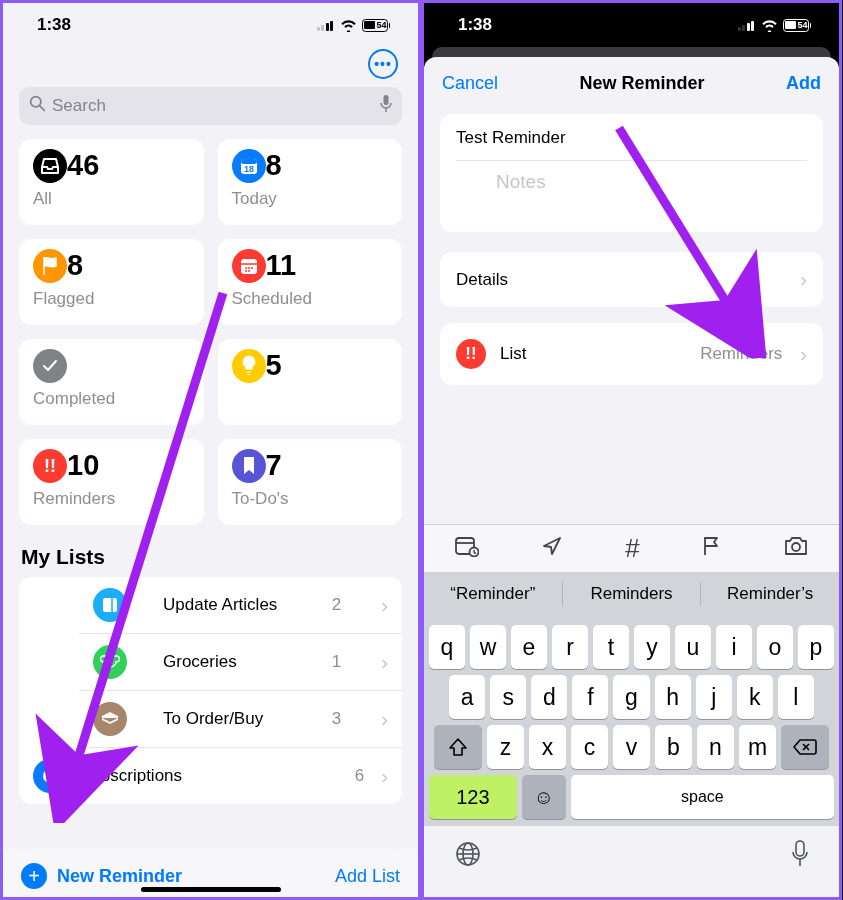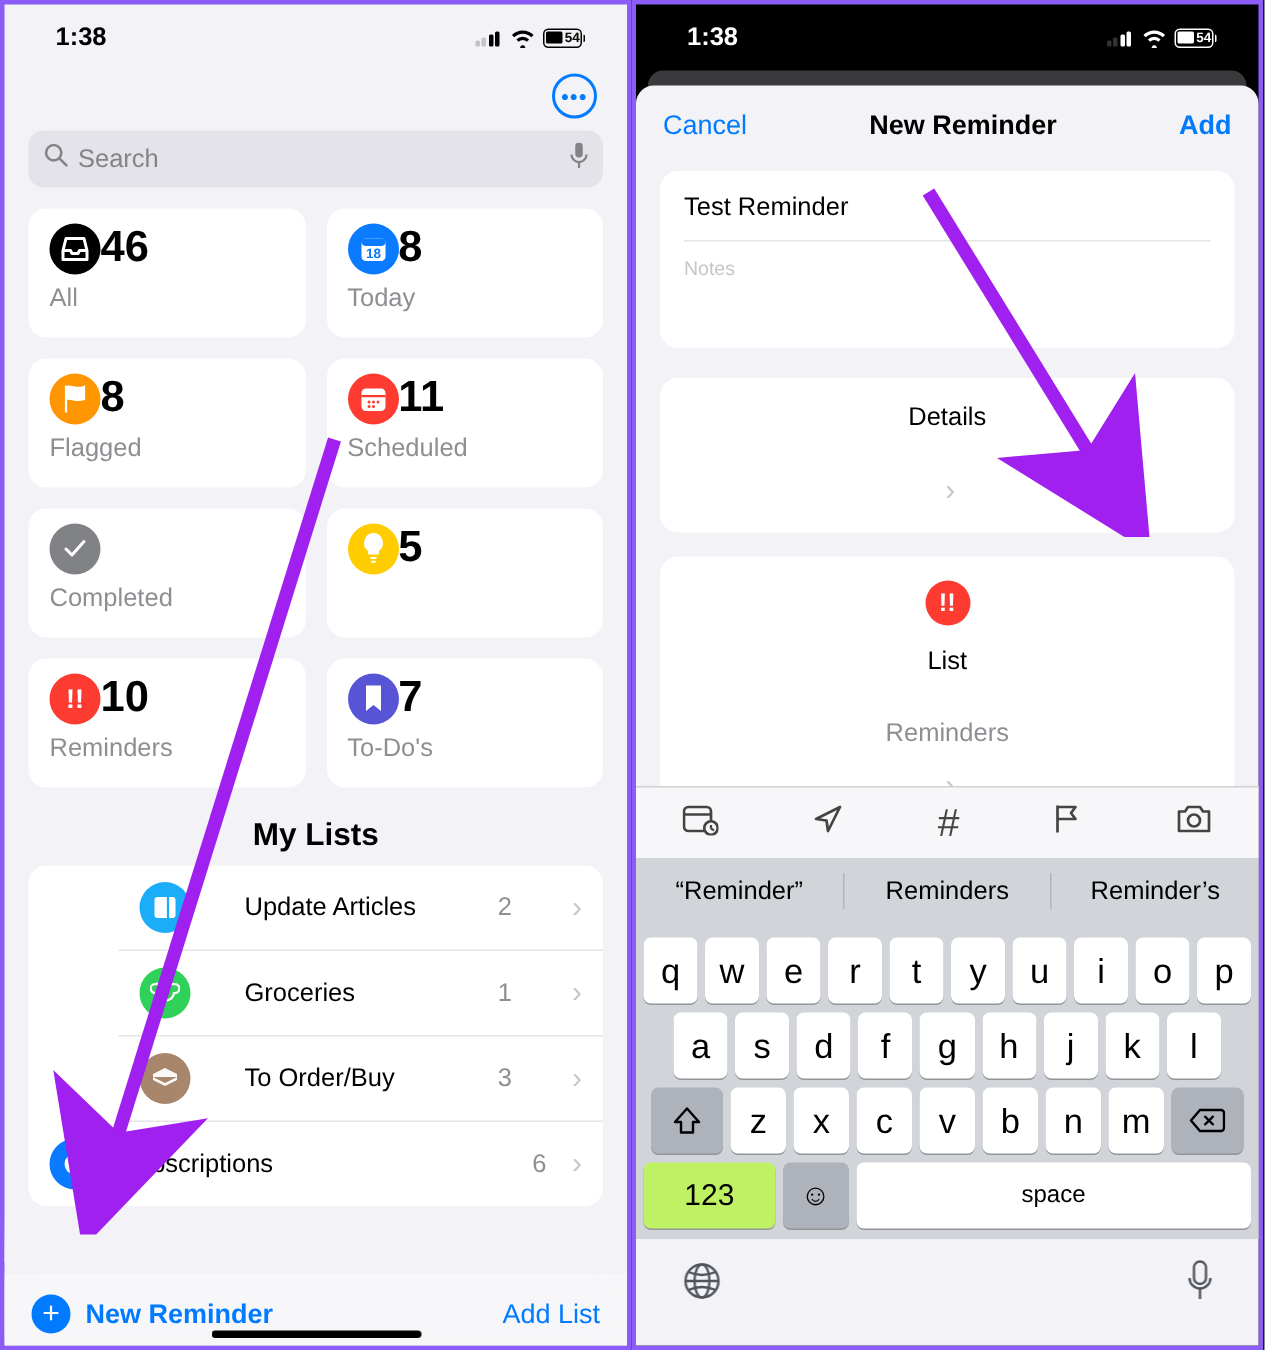--- a/index.html
+++ b/index.html
@@ -36,21 +36,21 @@
 .search{margin:0 16px 14px;height:38px;background:#e4e3e9;border-radius:10px;display:flex;align-items:center;padding:0 10px;gap:6px;color:#838388;}
 .search-icon{font-size:17px;}
 .search-text{flex:1;font-size:17px;}
 .mic-icon{font-size:16px;}
 .grid{display:grid;grid-template-columns:1fr 1fr;gap:14px;padding:0 16px;}
 .tile{background:var(--card);border-radius:12px;padding:10px 14px 8px;height:86px;position:relative;}
 .tile-top{display:flex;align-items:flex-start;}
 .tile-icon{width:34px;height:34px;border-radius:50%;display:flex;align-items:center;justify-content:center;color:#fff;font-size:17px;}
 .tile-count{font-size:29px;font-weight:700;}
 .tile-label{color:var(--txt2);font-size:17px;font-weight:500;margin-top:6px;}
-.my-lists{font-size:21px;font-weight:700;padding:20px 18px 8px;text-align:center;}
+.my-lists{font-size:21px;font-weight:700;padding:20px 18px 8px;}
 .list{background:var(--card);margin:0 16px;border-radius:12px;overflow:hidden;}
 .list-row{display:flex;align-items:center;padding:11px 14px;gap:13px;}
 .list-sep{border-bottom:1px solid #e5e5e7;margin-left:60px;gap:36px;}
 .list-icon{width:34px;height:34px;border-radius:50%;display:flex;align-items:center;justify-content:center;color:#fff;font-size:16px;flex-shrink:0;}
 .list-label{flex:1;font-size:17px;}
 .list-count{color:var(--txt2);font-size:17px;}
 .chev{color:#c6c6c8;font-size:20px;margin-left:4px;}
 .fade{position:absolute;left:0;right:0;height:28px;background:linear-gradient(to bottom,rgba(242,242,247,0),rgba(242,242,247,1));}
 .bottom-bar{position:absolute;bottom:0;left:0;right:0;background:#f7f7f9cc;backdrop-filter:blur(10px);padding:14px 18px 8px;display:flex;justify-content:space-between;align-items:center;}
 .new-rem{display:flex;align-items:center;gap:10px;color:var(--blue);font-size:18px;font-weight:600;}
@@ -61,22 +61,22 @@
 
 .sheet{position:absolute;top:54px;left:0;right:0;bottom:0;background:var(--bg);border-radius:12px 12px 0 0;}
 .sheet-behind{position:absolute;top:44px;left:8px;right:8px;height:20px;background:#3a3a3c;border-radius:10px 10px 0 0;}
 .sheet-header{display:flex;justify-content:space-between;align-items:center;padding:16px 18px;}
 .sheet-btn{color:var(--blue);font-size:18px;}
 .sheet-btn.bold{font-weight:600;}
 .sheet-title{font-size:18px;font-weight:600;}
 .input-card{background:var(--card);margin:4px 16px 0;border-radius:12px;height:118px;padding:14px 16px;}
 .input-title{font-size:17px;}
 .input-sep{height:1px;background:#e5e5e7;margin:12px 0 10px;}
-.input-notes{font-size:13px;color:#c6c6c8;}
-.row-card{background:var(--card);margin:20px 16px 0;border-radius:12px;padding:16px;display:flex;align-items:center;gap:14px;font-size:17px;flex-direction:column;}
+.input-notes{font-size:19px;color:#c6c6c8;margin-left:40px;}
+.row-card{background:var(--card);margin:20px 16px 0;border-radius:12px;padding:16px;display:flex;align-items:center;gap:14px;font-size:17px;}
 .row-card.list{margin-top:16px;}
 .row-spacer{flex:1;}
 .row-val{color:var(--txt2);}
 .priority-icon{width:30px;height:30px;background:#fd3b30;border-radius:50%;color:#fff;font-weight:900;display:flex;align-items:center;justify-content:center;font-size:17px;}
 
 
 .kb-wrap{position:absolute;bottom:0;left:0;right:0;}
 .kb-toolbar{background:#f7f7f9;height:48px;display:flex;justify-content:space-around;align-items:center;border-top:1px solid #d1d1d4;color:#444;font-size:22px;}
 .suggestions{background:#d1d4d9;height:44px;display:flex;align-items:center;}
 .sugg{flex:1;text-align:center;font-size:17px;color:#000;}

